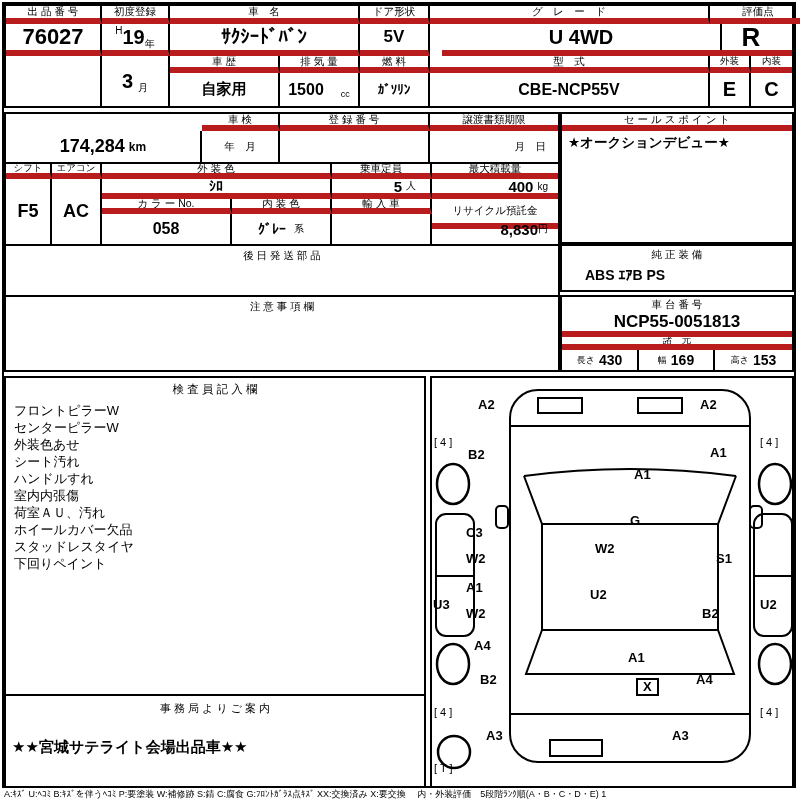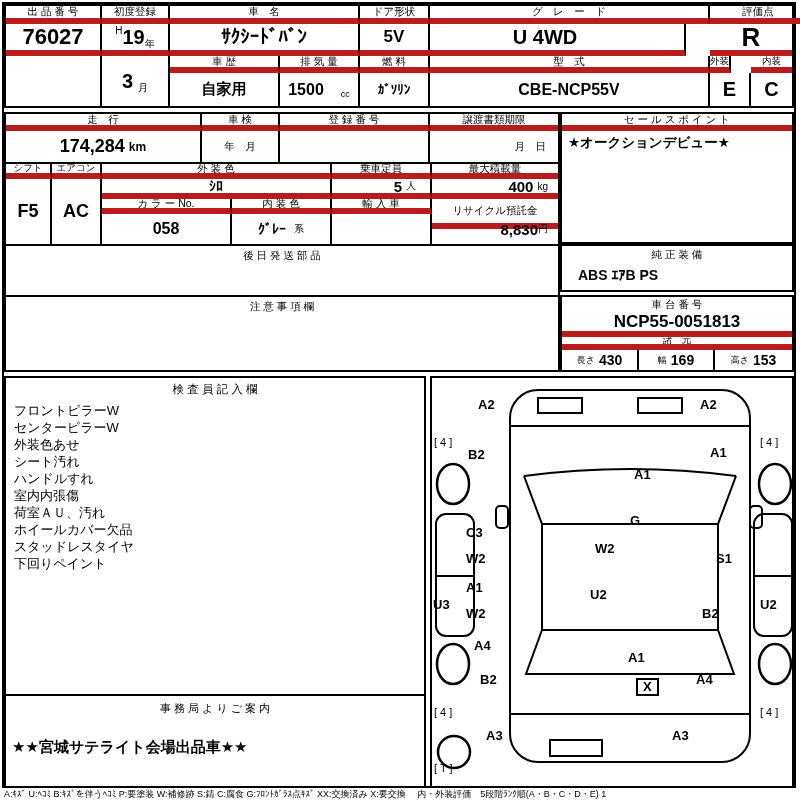--- a/index.html
+++ b/index.html
@@ -48,48 +48,47 @@
       <span style="font-size:10px;position:relative;top:7px;margin-left:5px">月</span>
     </div>
 
     <div class="cell lbl br bb" style="left:164px;top:0;width:190px;height:18px">車　名</div>
     <div class="cell val br bb" style="left:164px;top:18px;width:190px;height:32px;font-size:19px">ｻｸｼｰﾄﾞﾊﾞﾝ</div>
 
     <div class="cell lbl br bb" style="left:354px;top:0;width:70px;height:18px">ドア形状</div>
     <div class="cell val br bb" style="left:354px;top:18px;width:70px;height:32px;font-size:17px">5V</div>
 
     <div class="cell lbl br bb" style="left:424px;top:0;width:280px;height:18px">グ　レ　ー　ド</div>
-    <div class="cell val br bb" style="left:400px;top:18px;width:280px;height:32px;font-size:20px">U 4WD</div>
+    <div class="cell val br bb" style="left:436px;top:18px;width:280px;height:32px;font-size:20px">U 4WD</div>
 
     <div class="cell lbl bb" style="left:704px;top:0;width:96px;height:18px">評価点</div>
     <div class="cell val bb" style="left:704px;top:18px;width:82px;height:32px;font-size:26px">R</div>
 
     <div class="cell lbl br bb" style="left:164px;top:50px;width:110px;height:17px">車 歴</div>
     <div class="cell val br" style="left:164px;top:67px;width:110px;height:33px;font-size:15px">自家用</div>
 
     <div class="cell lbl br bb" style="left:274px;top:50px;width:80px;height:17px">排 気 量</div>
     <div class="cell br" style="left:274px;top:67px;width:80px;height:33px">
       <span class="val" style="font-size:16px">1500</span>
       <span style="font-size:9px;margin-left:17px;position:relative;top:4px">cc</span>
     </div>
 
     <div class="cell lbl br bb" style="left:354px;top:50px;width:70px;height:17px">燃 料</div>
     <div class="cell val br" style="left:354px;top:67px;width:70px;height:33px;font-size:13px">ｶﾞｿﾘﾝ</div>
 
     <div class="cell lbl br bb" style="left:424px;top:50px;width:280px;height:17px">型　式</div>
     <div class="cell val br" style="left:424px;top:67px;width:280px;height:33px;font-size:16px">CBE-NCP55V</div>
 
-    <div class="cell lbl br bb" style="left:704px;top:50px;width:21px;height:17px;font-size:9.5px">外装</div>
+    <div class="cell lbl br bb" style="left:704px;top:50px;width:41px;height:17px;font-size:9.5px">外装</div>
     <div class="cell val br" style="left:704px;top:67px;width:41px;height:33px;font-size:20px">E</div>
     <div class="cell lbl bb" style="left:745px;top:50px;width:41px;height:17px;font-size:9.5px">内装</div>
     <div class="cell val" style="left:745px;top:67px;width:41px;height:33px;font-size:20px">C</div>
   </div>
 
   <div class="abs block" style="left:4px;top:112px;width:556px;height:52px">
-    <div class="cell lbl br bb" style="left:0;top:0;width:196px;height:17px">走　行</div>
     <div class="cell br" style="left:0;top:17px;width:196px;height:31px">
       <span class="val" style="font-size:18px">174,284</span>
       <span class="val" style="font-size:12px;margin-left:4px">km</span>
     </div>
     <div class="cell lbl br bb" style="left:196px;top:0;width:78px;height:17px">車 検</div>
     <div class="cell br" style="left:196px;top:17px;width:78px;height:31px;font-size:10.5px">年　月</div>
     <div class="cell lbl br bb" style="left:274px;top:0;width:150px;height:17px">登 録 番 号</div>
     <div class="cell br" style="left:274px;top:17px;width:150px;height:31px"></div>
     <div class="cell lbl bb" style="left:424px;top:0;width:128px;height:17px">譲渡書類期限</div>
     <div class="cell right" style="left:424px;top:17px;width:128px;height:31px;font-size:10.5px;padding-right:12px">月　日</div>
@@ -134,21 +133,21 @@
       <span style="font-size:10px">円</span>
     </div>
   </div>
 
   <div class="abs block" style="left:4px;top:244px;width:556px;height:59px">
     <div class="cell lbl" style="left:0;top:2px;width:552px;height:16px">後 日 発 送 部 品</div>
   </div>
 
   <div class="abs block" style="left:560px;top:244px;width:234px;height:48px">
     <div class="cell lbl" style="left:0;top:2px;width:230px;height:14px">純 正 装 備</div>
-    <div class="cell left val" style="left:0;top:18px;width:230px;height:22px;font-size:14px;padding-left:16px">ABS ｴｱB PS</div>
+    <div class="cell left val" style="left:0;top:18px;width:230px;height:22px;font-size:14px;padding-left:23px">ABS ｴｱB PS</div>
   </div>
 
   <div class="abs block" style="left:4px;top:295px;width:556px;height:77px">
     <div class="cell lbl" style="left:0;top:2px;width:552px;height:16px">注 意 事 項 欄</div>
   </div>
 
   <div class="abs block" style="left:560px;top:295px;width:234px;height:77px">
     <div class="cell lbl" style="left:0;top:0;width:230px;height:16px">車 台 番 号</div>
     <div class="cell val bb" style="left:0;top:16px;width:230px;height:24px;font-size:17px">NCP55-0051813</div>
     <div class="cell lbl bb" style="left:0;top:40px;width:230px;height:13px;font-size:9.5px">諸　元</div>

